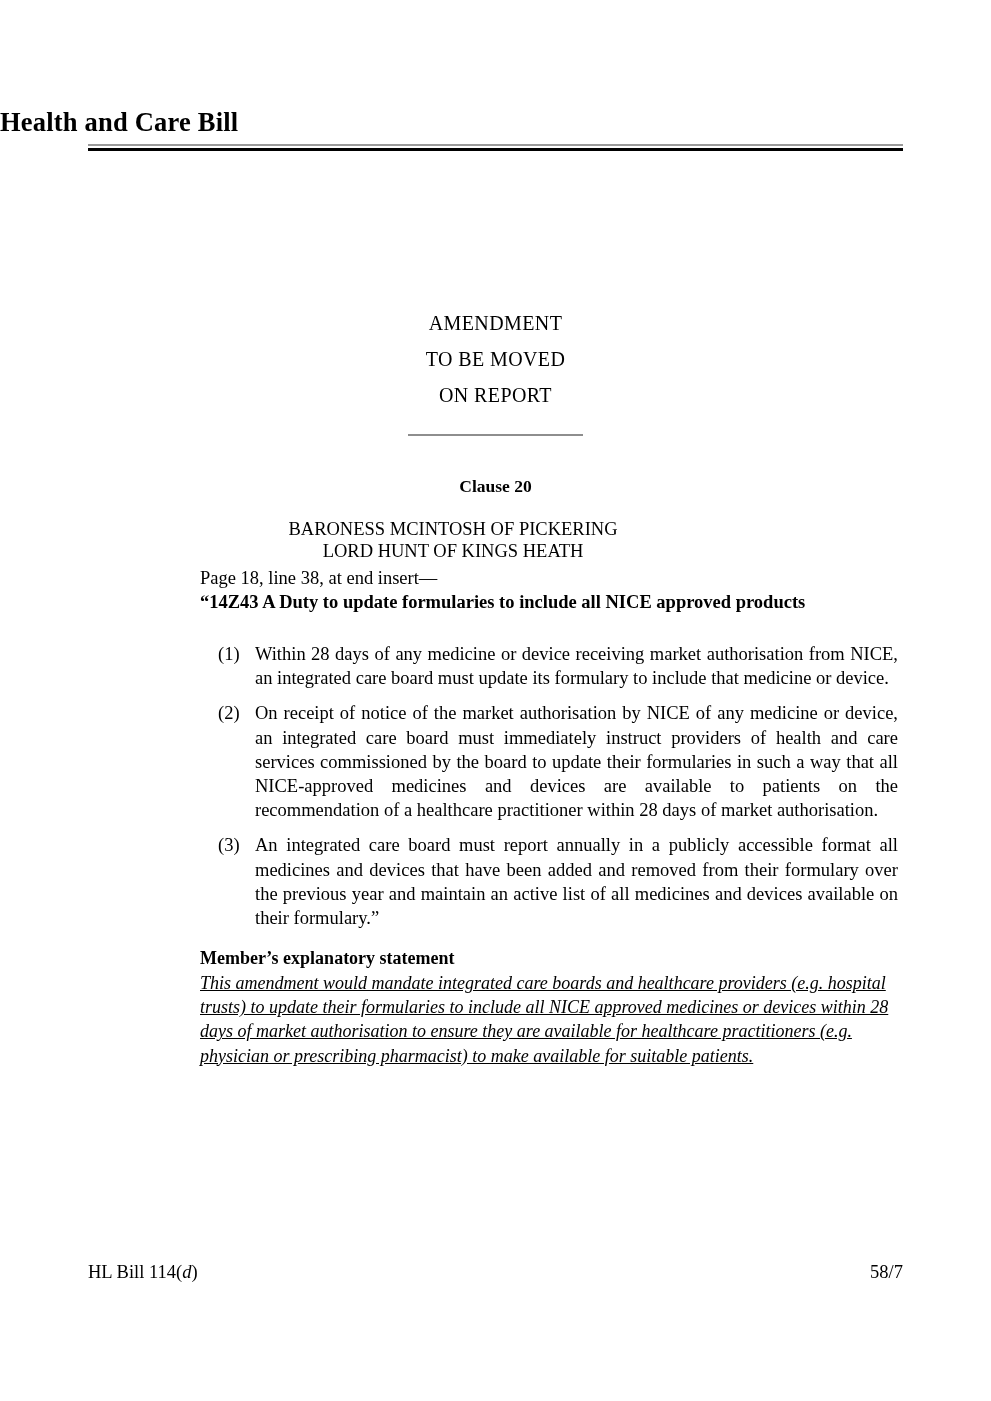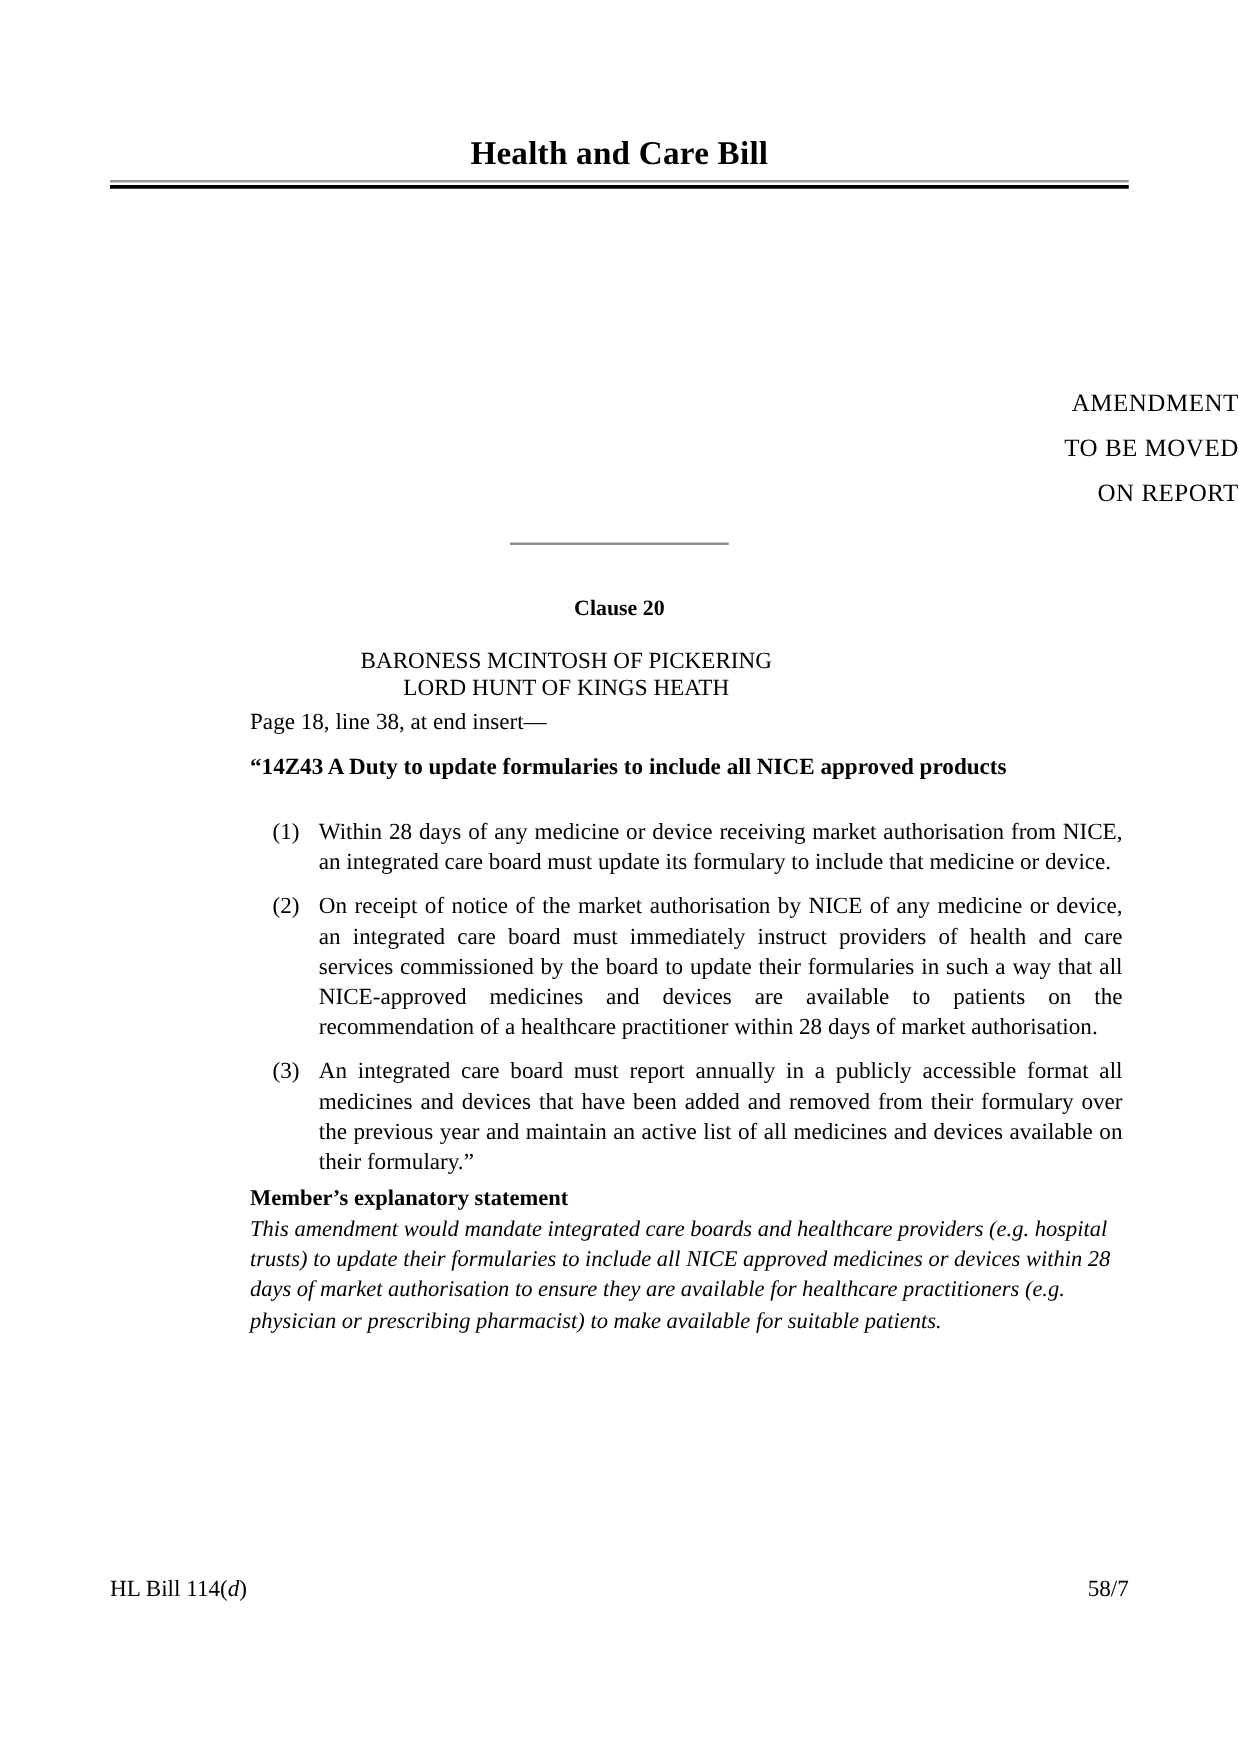--- a/index.html
+++ b/index.html
@@ -20,21 +20,21 @@
     position: absolute;
     inset: 0;
   }
 
   
   .doc-title {
     position: absolute;
     top: 107px;
     left: 0;
     width: 991px;
-    text-align: center;
+    text-align: left;
     font-size: 26.5px;
     font-weight: bold;
     letter-spacing: 0.2px;
   }
   .header-rules {
     position: absolute;
     top: 144px;
     left: 88px;
     width: 815px;
   }
@@ -49,21 +49,21 @@
     height: 3px;
     background: #000000;
   }
 
   
   .amendment-block {
     position: absolute;
     top: 305px;
     left: 0;
     width: 991px;
-    text-align: right;
+    text-align: center;
     font-size: 20px;
     line-height: 36px;
   }
   .amendment-block div {
     letter-spacing: 0.4px;
   }
 
   .short-divider {
     position: absolute;
     top: 434px;
@@ -97,21 +97,21 @@
   .body-area {
     position: absolute;
     top: 566px;
     left: 200px;
     width: 698px;
   }
 
   .insert-line {
     font-size: 18.5px;
     line-height: 24px;
-    margin-bottom: 12px;
+    margin-bottom: 0;
   }
 
   .inserted-heading {
     font-size: 18.5px;
     font-weight: bold;
     line-height: 24px;
     margin-bottom: 28px;
   }
 
   .para-list {
@@ -150,20 +150,21 @@
     font-size: 18px;
     font-weight: bold;
     line-height: 24px;
     margin-bottom: 1px;
   }
   .exp-body {
     font-size: 18px;
     font-style: italic;
     line-height: 24.2px;
     text-align: left;
+    text-decoration: underline;
   }
 
   
   .footer {
     position: absolute;
     top: 1262px;
     left: 88px;
     width: 815px;
     font-size: 18.5px;
     display: flex;

